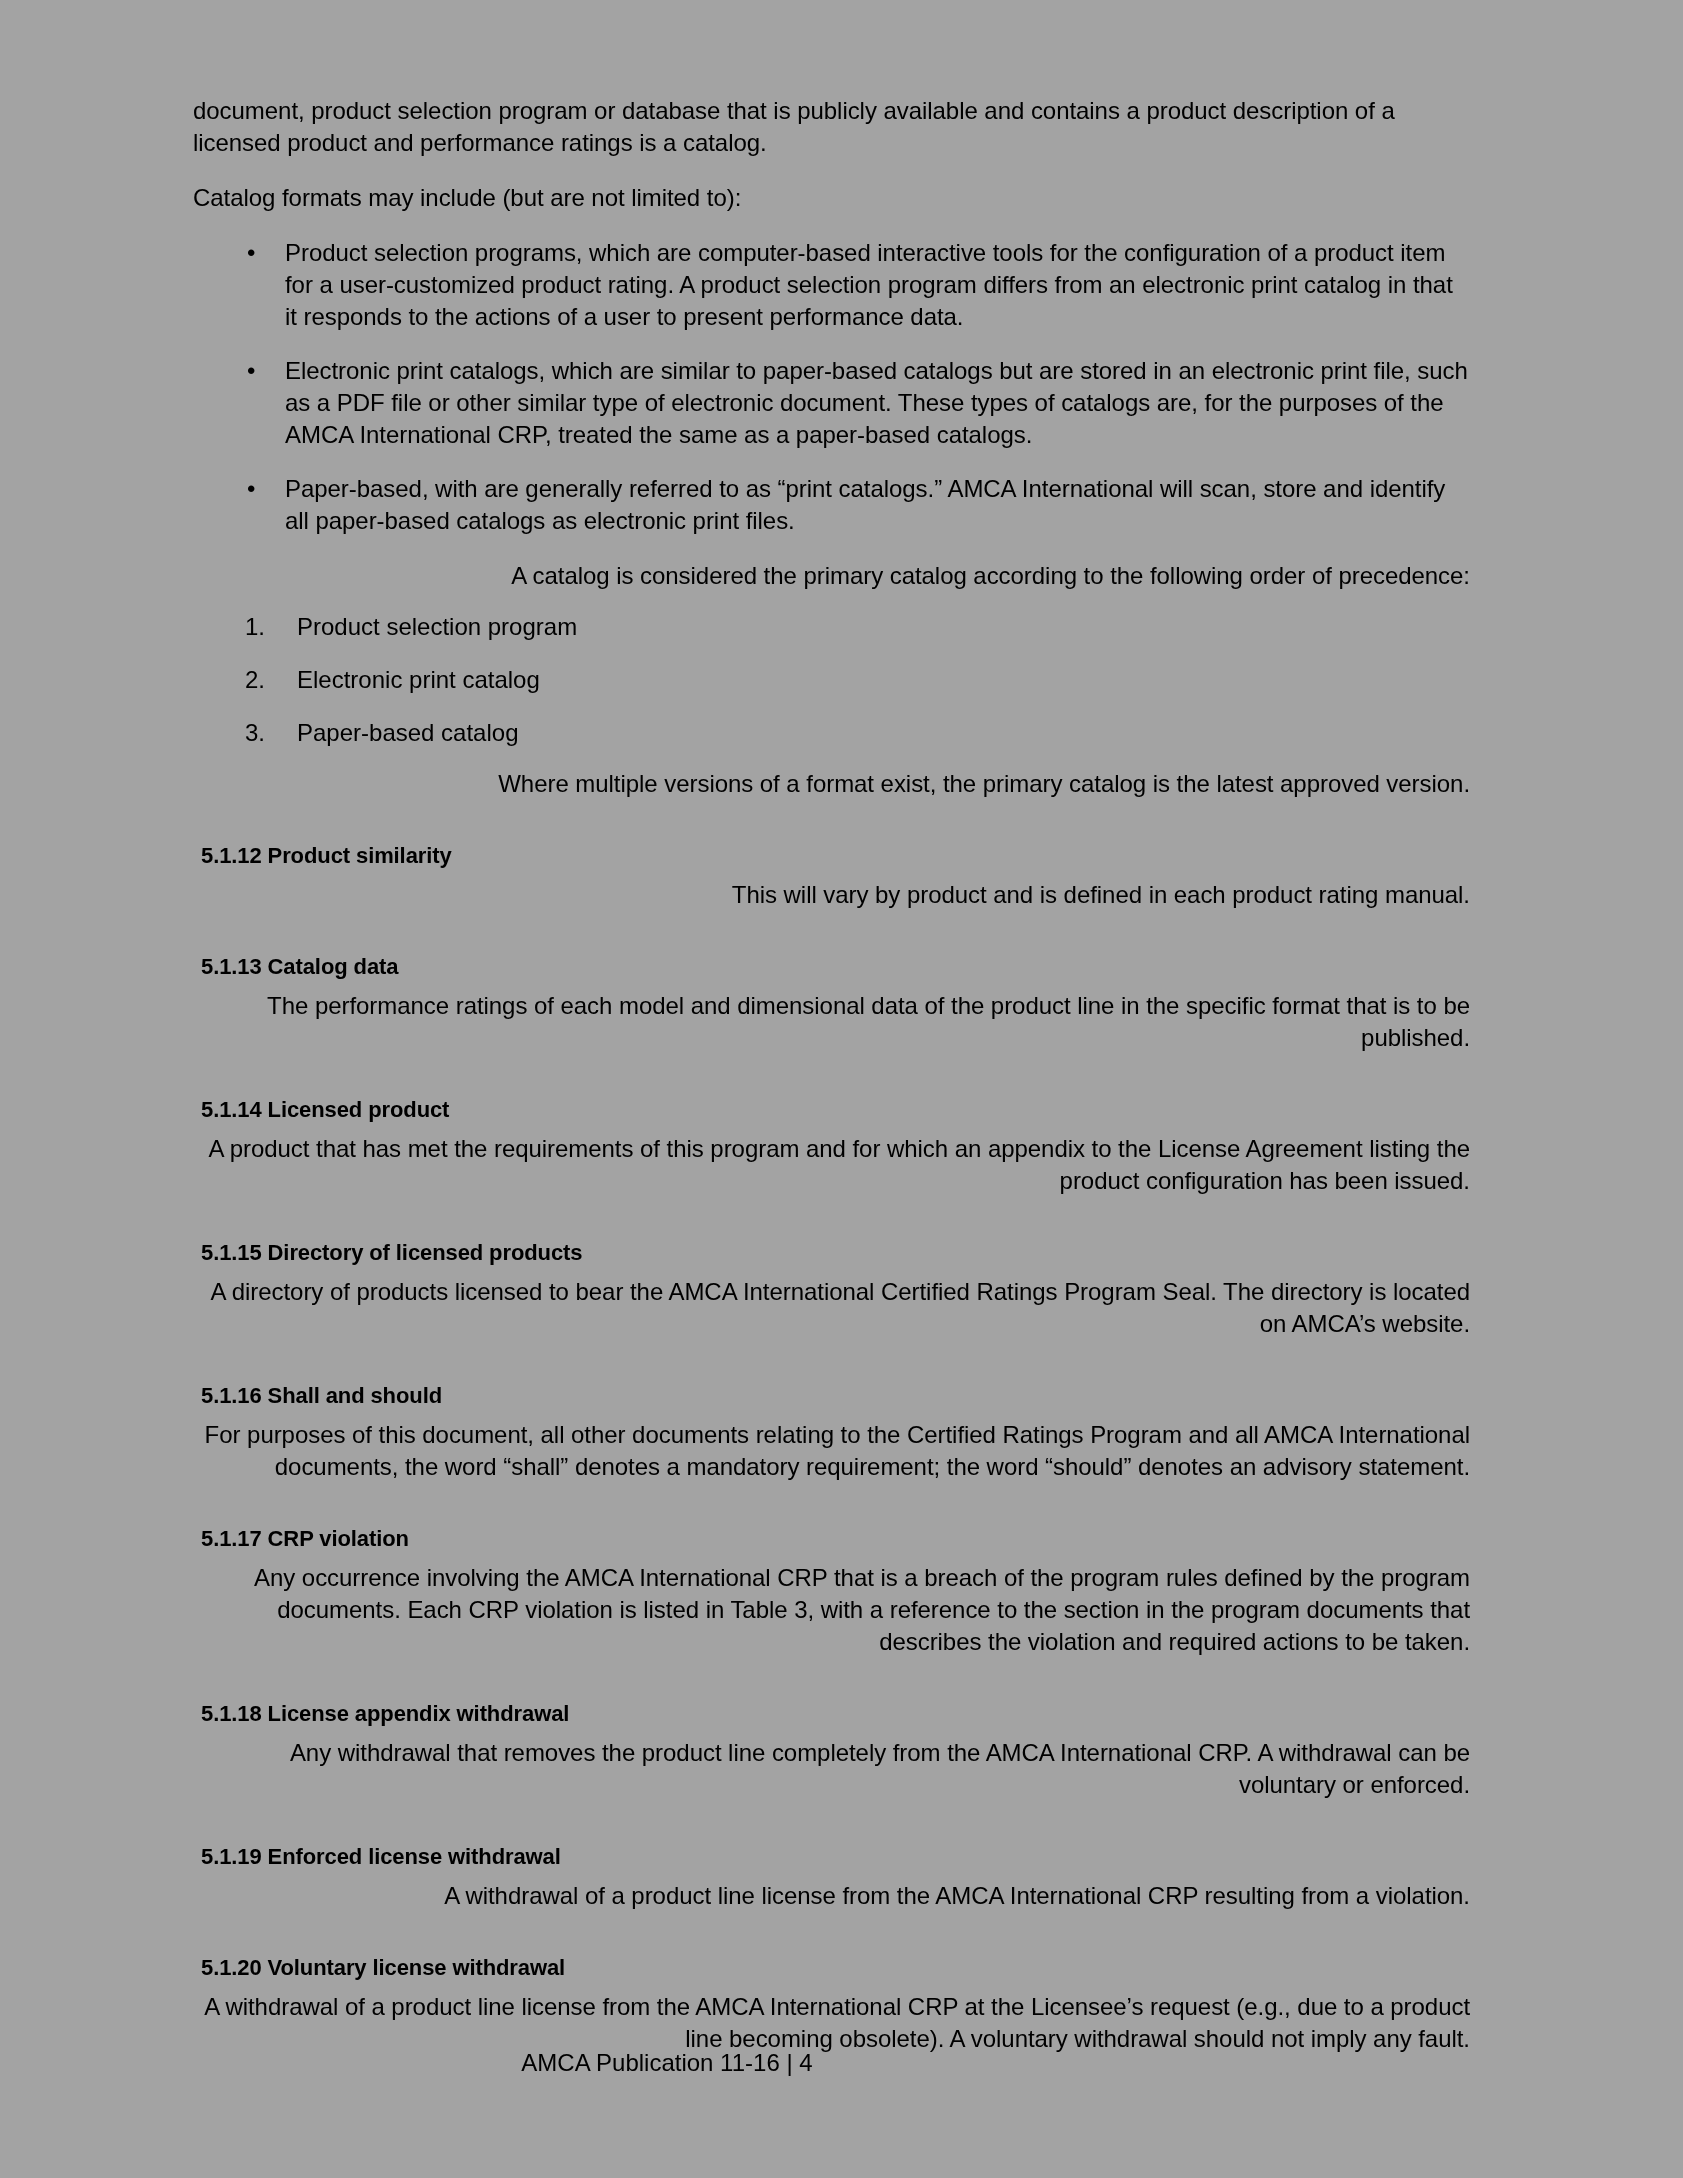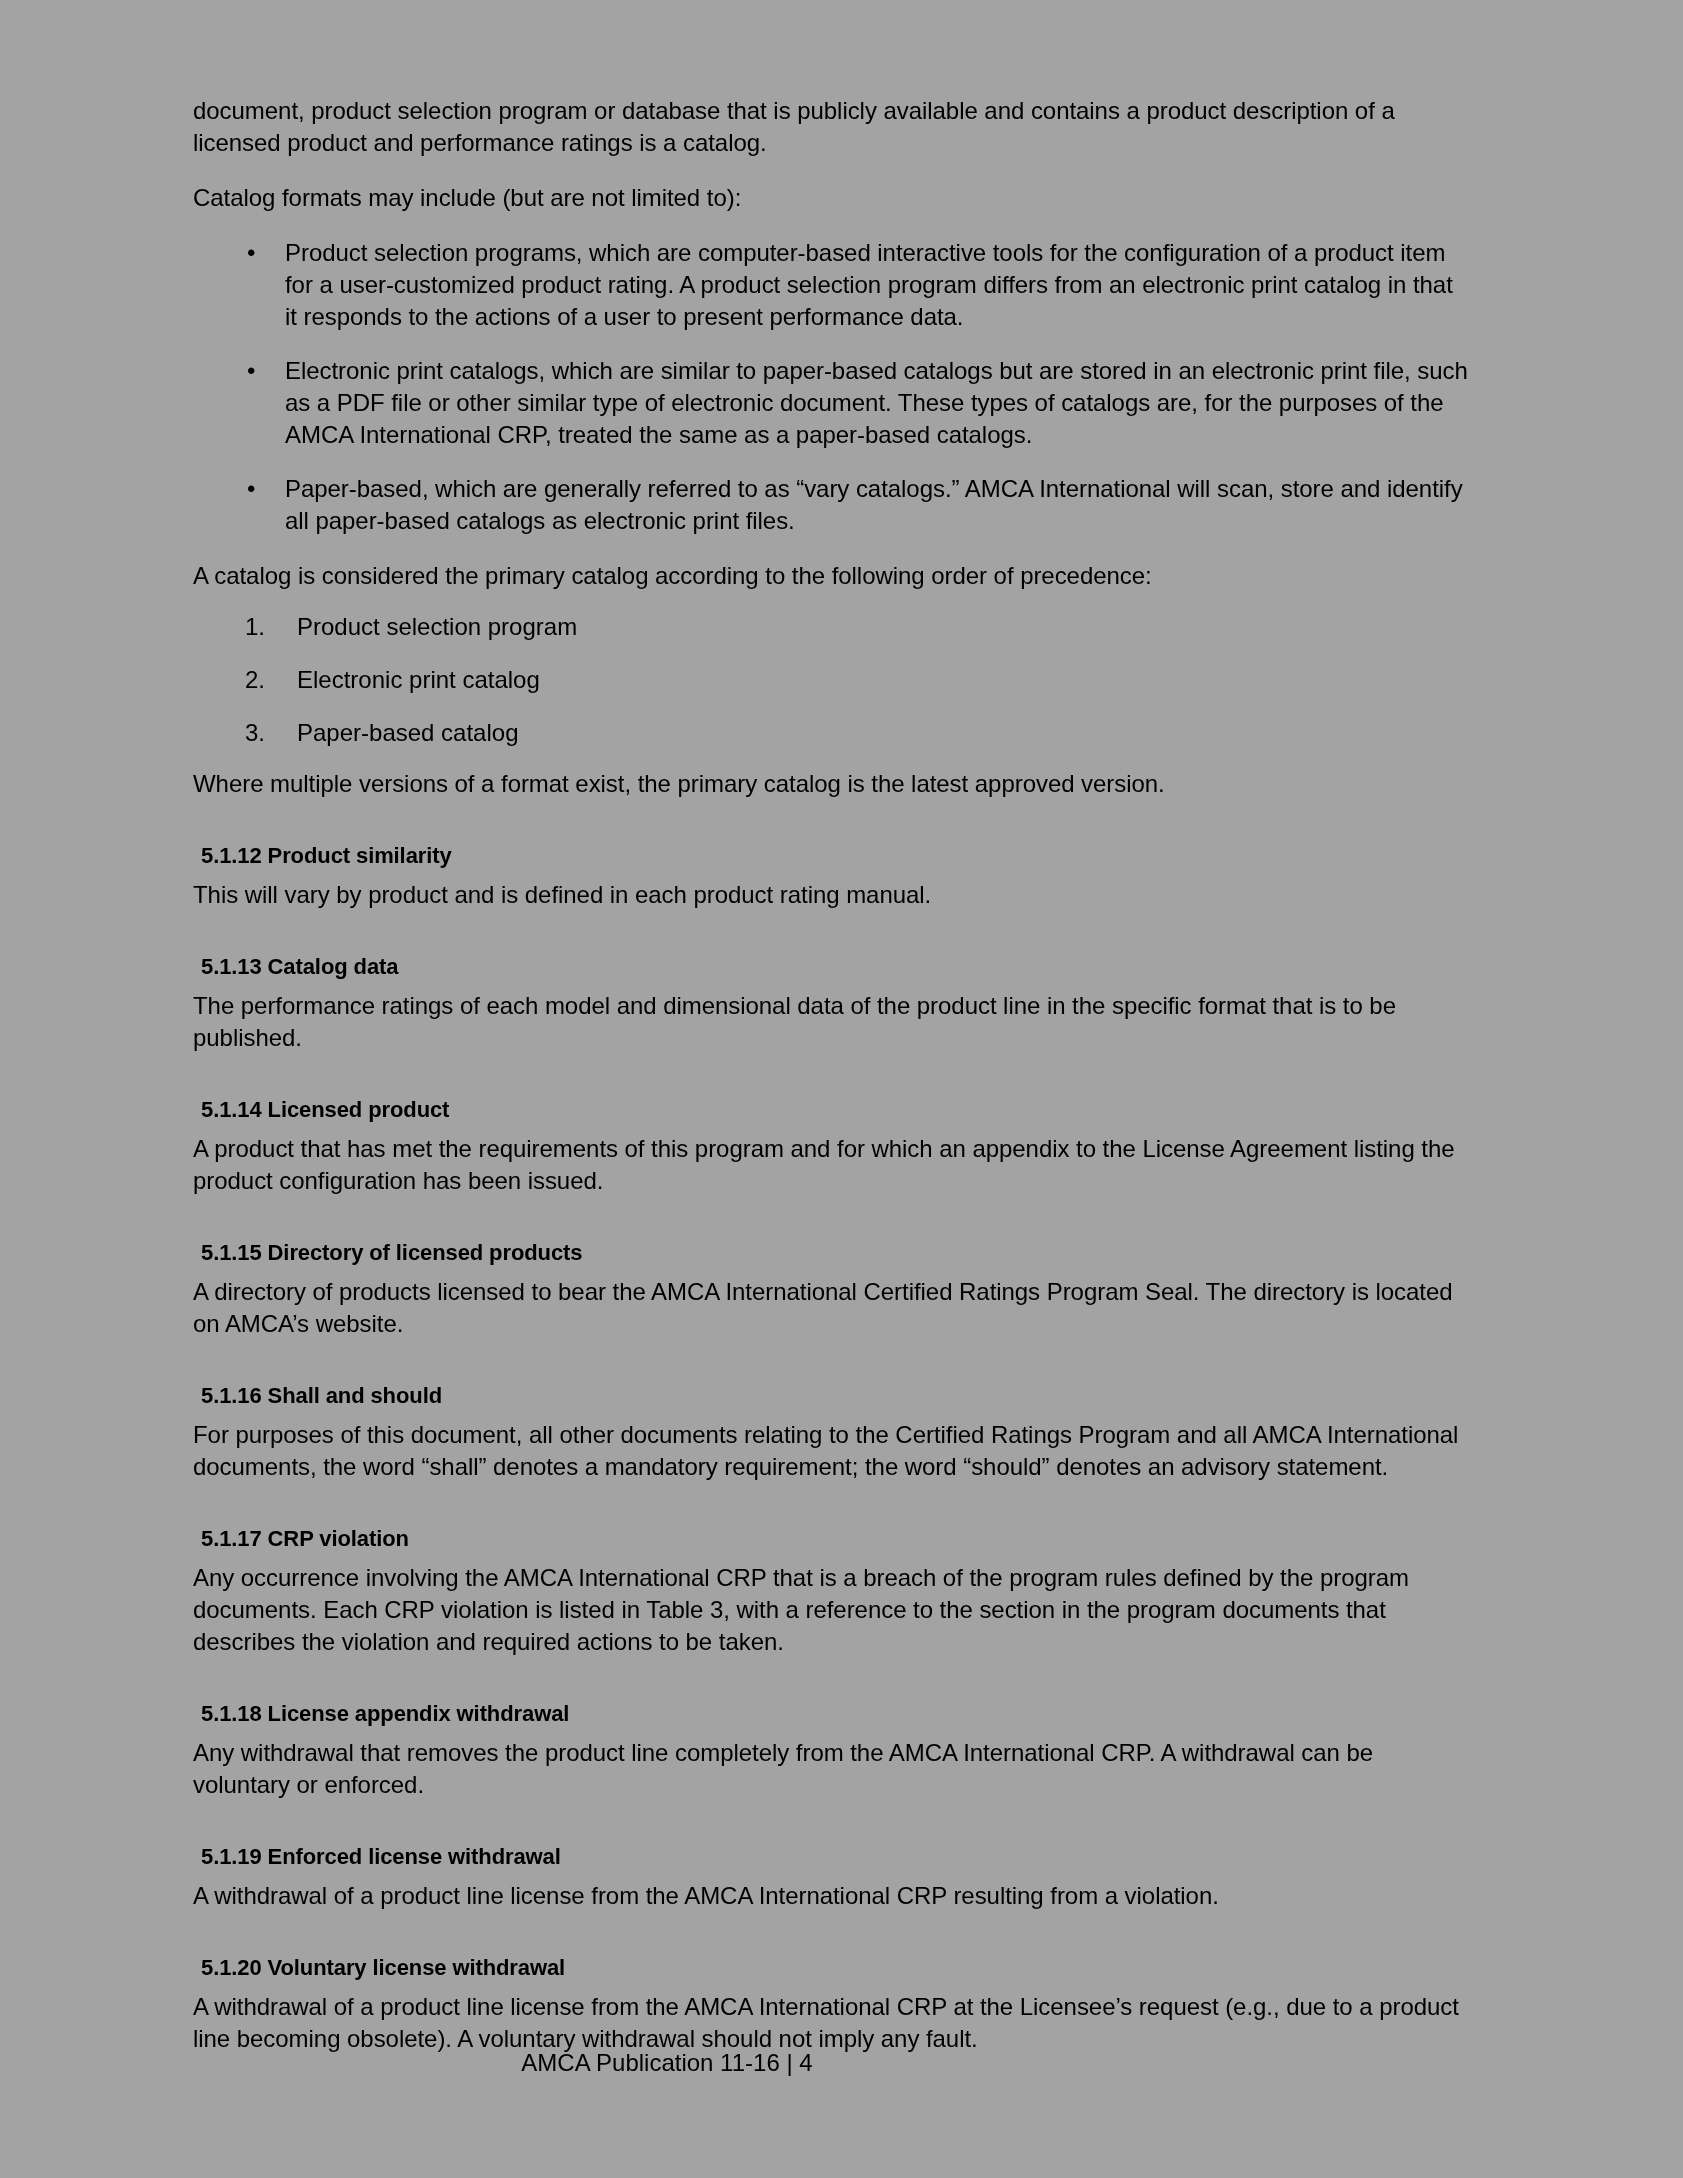--- a/index.html
+++ b/index.html
@@ -30,20 +30,21 @@
     margin: 0;
     font-size: 24px;
     line-height: 32px;
     letter-spacing: -0.05px;
   }
   .para {
     margin-bottom: 23px;
   }
   .para-tight {
     margin-bottom: 0;
+    text-align: right;
   }
   .gap-small { height: 19px; }
   .gap-section { height: 32px; }
 
   
   ul.bullets {
     list-style: none;
     margin: 0 0 4px 0;
     padding: 0;
   }
@@ -119,21 +120,21 @@
       <li>
         <span class="bullet-mark">•</span>
         <span>Product selection programs, which are computer-based interactive tools for the configuration of a product item for a user-customized product rating. A product selection program differs from an electronic print catalog in that it responds to the actions of a user to present performance data.</span>
       </li>
       <li>
         <span class="bullet-mark">•</span>
         <span>Electronic print catalogs, which are similar to paper-based catalogs but are stored in an electronic print file, such as a PDF file or other similar type of electronic document. These types of catalogs are, for the purposes of the AMCA International CRP, treated the same as a paper-based catalogs.</span>
       </li>
       <li>
         <span class="bullet-mark">•</span>
-        <span>Paper-based, which are generally referred to as “vary catalogs.” AMCA International will scan, store and identify all paper-based catalogs as electronic print files.</span>
+        <span>Paper-based, with are generally referred to as “print catalogs.” AMCA International will scan, store and identify all paper-based catalogs as electronic print files.</span>
       </li>
     </ul>
 
     <div class="gap-small"></div>
 
     <p class="para-tight">A catalog is considered the primary catalog according to the following order of precedence:</p>
 
     <div class="gap-small"></div>
 
     <ol class="numbers">

